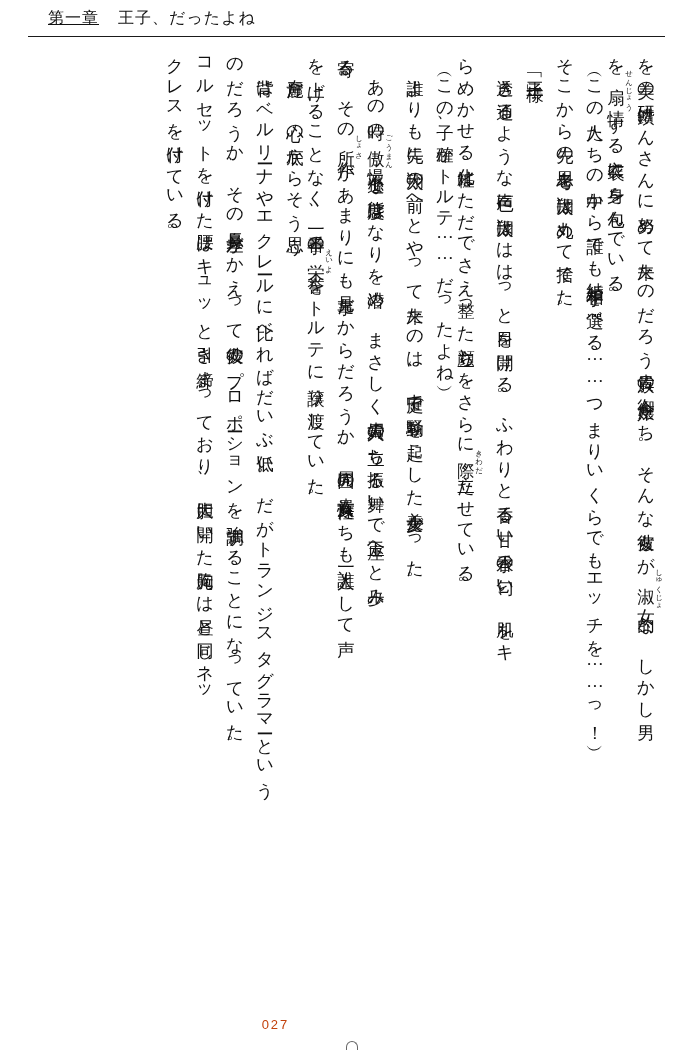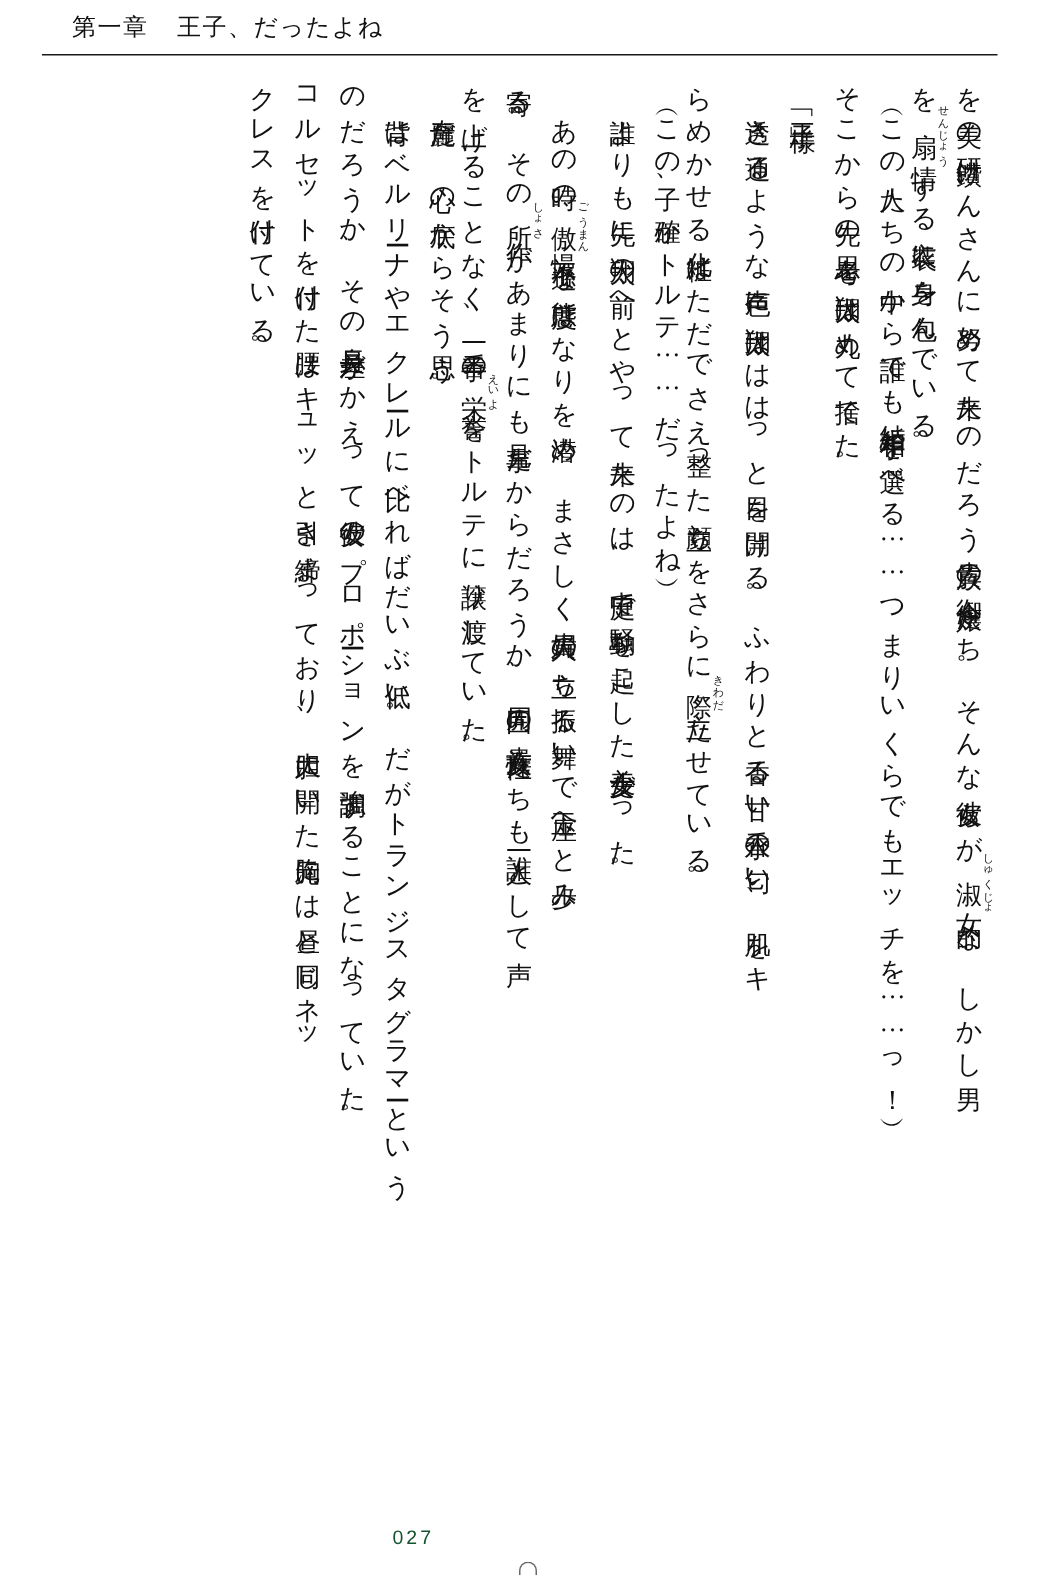--- a/index.html
+++ b/index.html
@@ -28,20 +28,21 @@
     top: 8px;
     left: 48px;
     right: 40px;
     height: 26px;
     font-size: 16px;
     letter-spacing: 1px;
     white-space: nowrap;
   }
   .header .chapter-num {
     margin-right: 14px;
+    text-decoration: underline;
   }
   .rule {
     position: absolute;
     top: 36px;
     left: 28px;
     right: 28px;
     border-top: 1px solid #1a1a1a;
     height: 0;
   }
   
@@ -86,21 +87,21 @@
   
   .folio {
     position: absolute;
     bottom: 18px;
     left: 0;
     width: 551px;
     text-align: center;
     font-size: 13px;
     letter-spacing: 2px;
     font-family: "Liberation Sans", sans-serif;
-    color: #14532d;
+    color: #c2410c;
   }
   .spine-mark {
     position: absolute;
     bottom: 0px;
     left: 346px;
     width: 10px;
     height: 8px;
     border-top: 1px solid #333;
     border-left: 1px solid #333;
     border-right: 1px solid #333;

